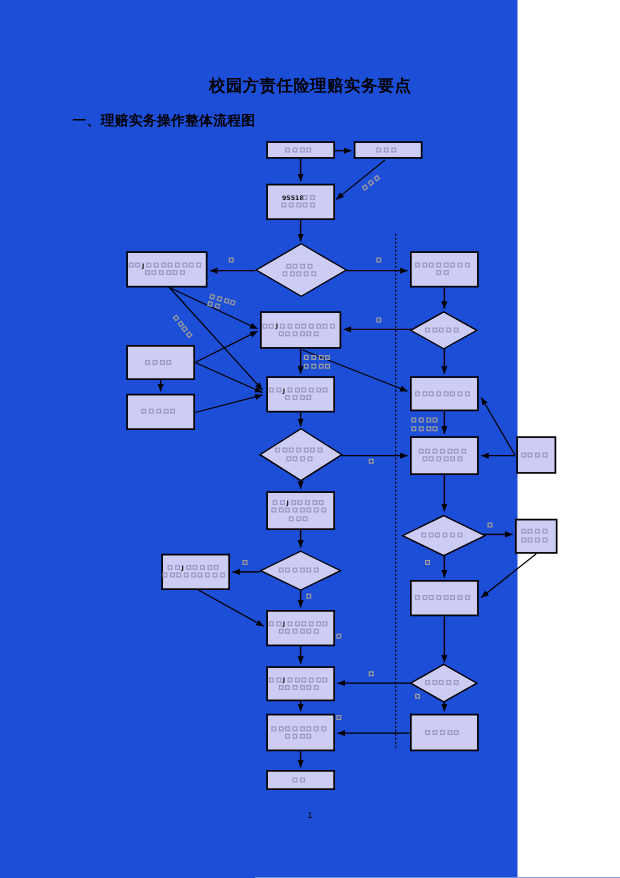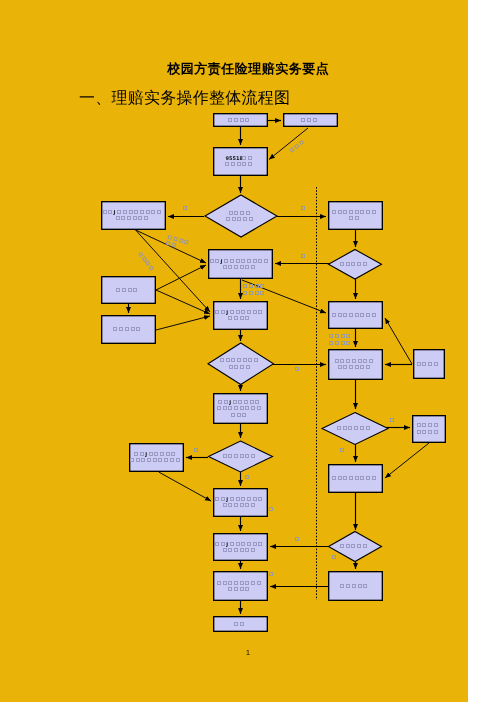--- a/index.html
+++ b/index.html
@@ -1,23 +1,23 @@
 <!DOCTYPE html>
 <html><head>
 <meta charset="utf-8">
 <style>
   html,body{margin:0;padding:0;}
   body{width:496px;height:702px;background:#ffffff;
        font-family:"Liberation Sans",sans-serif;overflow:hidden;}
-  #page{position:relative;width:468px;height:702px;background:#eab308;}
+  #page{position:relative;width:414px;height:702px;background:#1d4ed8;}
   #doc-title{position:absolute;left:0;top:62px;width:496px;text-align:center;
              font-size:13px;letter-spacing:0.5px;text-indent:0.5px;
              font-weight:bold;color:#000;line-height:14px;}
-  #doc-heading{position:absolute;left:79px;top:91px;font-size:16px;
-               letter-spacing:0.25px;font-weight:normal;color:#000;line-height:13px;}
+  #doc-heading{position:absolute;left:58px;top:91px;font-size:11px;
+               letter-spacing:0.25px;font-weight:bold;color:#000;line-height:13px;}
   #page-number{position:absolute;left:0;top:649px;width:496px;text-align:center;
                font-size:7px;color:#000;}
   #chart{position:absolute;left:0;top:0;width:496px;height:702px;}
 </style>
 </head>
 <body>
 
 <div id="page">
   <div id="doc-title">校园方责任险理赔实务要点</div>
   <div id="doc-heading">一、理赔实务操作整体流程图</div>

